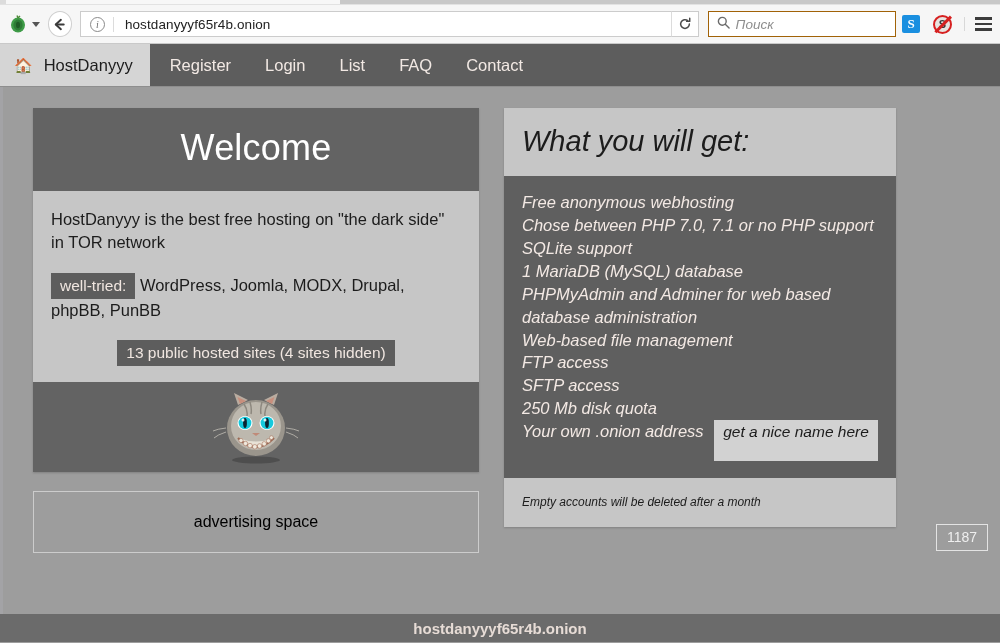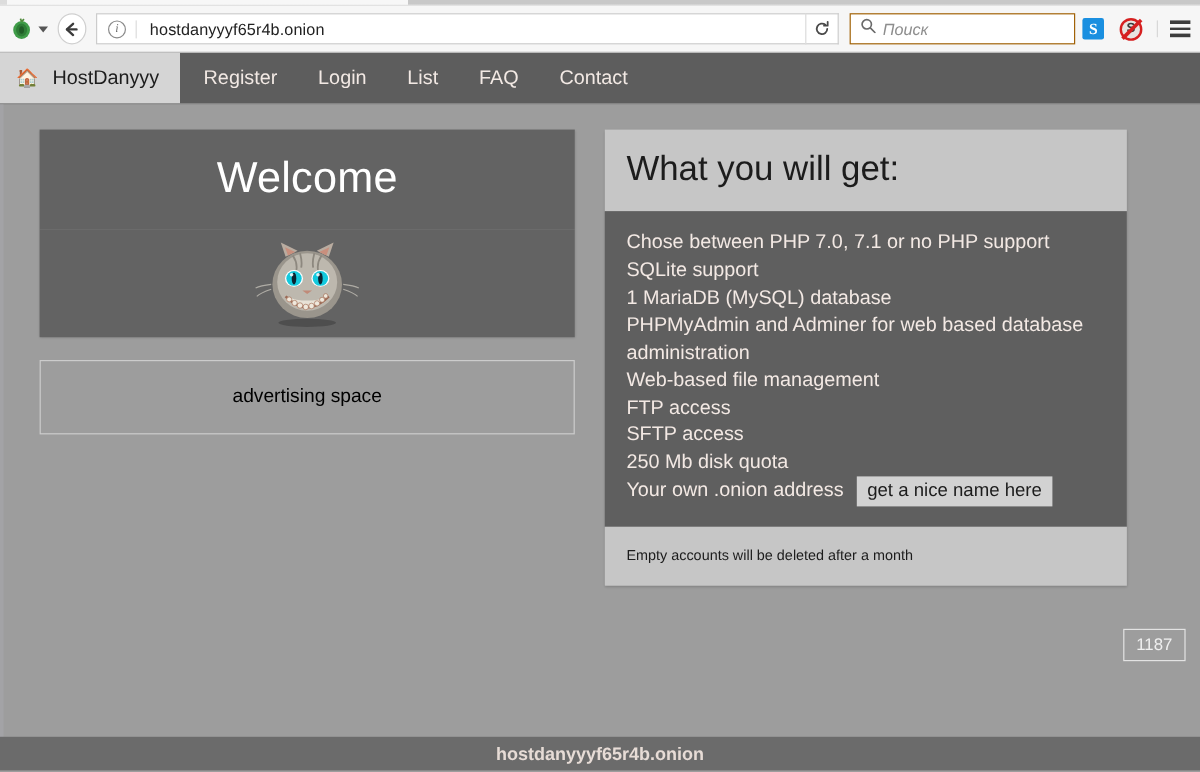--- a/index.html
+++ b/index.html
@@ -100,21 +100,21 @@
   .nav-link {
     display: flex; align-items: center; padding: 0 17px;
     color: #f2e9e4; font-size: 16.5px; text-decoration: none;
   }
   .nav-link:first-of-type { padding-left: 20px; }
 
   
   #page { position: relative; height: 555px; background: #9d9d9d; padding: 21px 0 0 0; }
   #columns { display: flex; gap: 25px; padding: 0 12px 0 33px; align-items: flex-start; }
   #col-left { width: 446px; }
-  #col-right { width: 435px; }
+  #col-right { width: 392px; font-style: italic; }
 
   .panel { box-shadow: 0 1px 2px rgba(0,0,0,.18); }
 
   
   #welcome-head {
     background: #636363; color: #fff; text-align: center;
     font-size: 36px; font-weight: 400; padding: 19px 0 22px;
     letter-spacing: .2px;
   }
   #welcome-body { background: #c6c6c6; color: #1c1c1c; padding: 17px 18px 16px; font-size: 16.5px; line-height: 1.38; }
@@ -133,21 +133,21 @@
   }
 
   
   #get-head {
     background: #c6c6c6; color: #1c1c1c; font-size: 29px; padding: 17px 18px 18px;
   }
   #get-body { background: #5f5f5f; color: #f3e9e4; font-size: 16.5px; line-height: 1.39; padding: 15px 18px 17px; }
   #get-body li { list-style: none; }
   .inline-btn {
     background: #d2d2d2; color: #1c1c1c; font-size: 15.5px;
-    padding: 2px 9px 3px; margin-left: 6px; display: inline-block; line-height: 1.25;
+    padding: 2px 9px 19px; margin-left: 6px; display: inline-block; line-height: 1.25;
   }
   #get-foot { background: #c6c6c6; color: #1c1c1c; font-size: 12px; padding: 17px 18px 18px; }
 
   
   #counter {
     position: absolute; right: 12px; top: 437px;
     border: 1px solid #e3e3e3; color: #efefef; background: #9d9d9d;
     font-size: 14px; padding: 4px 10px 5px;
   }
 
@@ -236,20 +236,30 @@
 </nav>
 
 <div id="page">
   <div id="left-sliver"></div>
 
   <div id="columns">
     <div id="col-left">
 
       <div class="panel">
         <div id="welcome-head">Welcome</div>
+        <div id="welcome-body">
+          <div>HostDanyyy is the best free hosting on "the dark side" in TOR network</div>
+          <div id="tech-line">
+            <span class="badge-dark">well-tried:</span>
+            <span>WordPress, Joomla, MODX, Drupal, phpBB, PunBB</span>
+          </div>
+          <div id="sites-count-wrap">
+            <span class="badge-dark">13 public hosted sites (4 sites hidden)</span>
+          </div>
+        </div>
         <div id="cat-panel">
           <svg width="92" height="78" viewBox="0 0 92 78">
             <ellipse cx="46" cy="72" rx="24" ry="3.4" fill="#4e4e4e"></ellipse>
             <path d="M28 17 L24 5 L38 12 Z" fill="#b9aca0"></path>
             <path d="M30 16 L27.5 9 L36 13 Z" fill="#c98f7d"></path>
             <path d="M64 17 L68 5 L54 12 Z" fill="#b9aca0"></path>
             <path d="M62 16 L64.5 9 L56 13 Z" fill="#c98f7d"></path>
             <ellipse cx="46" cy="40" rx="29" ry="28" fill="#9a958c"></ellipse>
             <ellipse cx="46" cy="38" rx="25" ry="24" fill="#bdb8ae"></ellipse>
             <path d="M34 16 q4 6 3 12 M40 14 q2 7 1 12 M52 14 q-2 7 -1 12 M58 16 q-4 6 -3 12" stroke="#8d887f" stroke-width="1.5" fill="none"></path>
@@ -280,20 +290,21 @@
         </div>
       </div>
 
       <div id="ad-box">advertising space</div>
     </div>
 
     <div id="col-right">
       <div class="panel">
         <div id="get-head">What you will get:</div>
         <ul id="get-body">
+          <li>Free anonymous webhosting</li>
           <li>Chose between PHP 7.0, 7.1 or no PHP support</li>
           <li>SQLite support</li>
           <li>1 MariaDB (MySQL) database</li>
           <li>PHPMyAdmin and Adminer for web based database administration</li>
           <li>Web-based file management</li>
           <li>FTP access</li>
           <li>SFTP access</li>
           <li>250 Mb disk quota</li>
           <li>
             <span>Your own .onion address</span>

